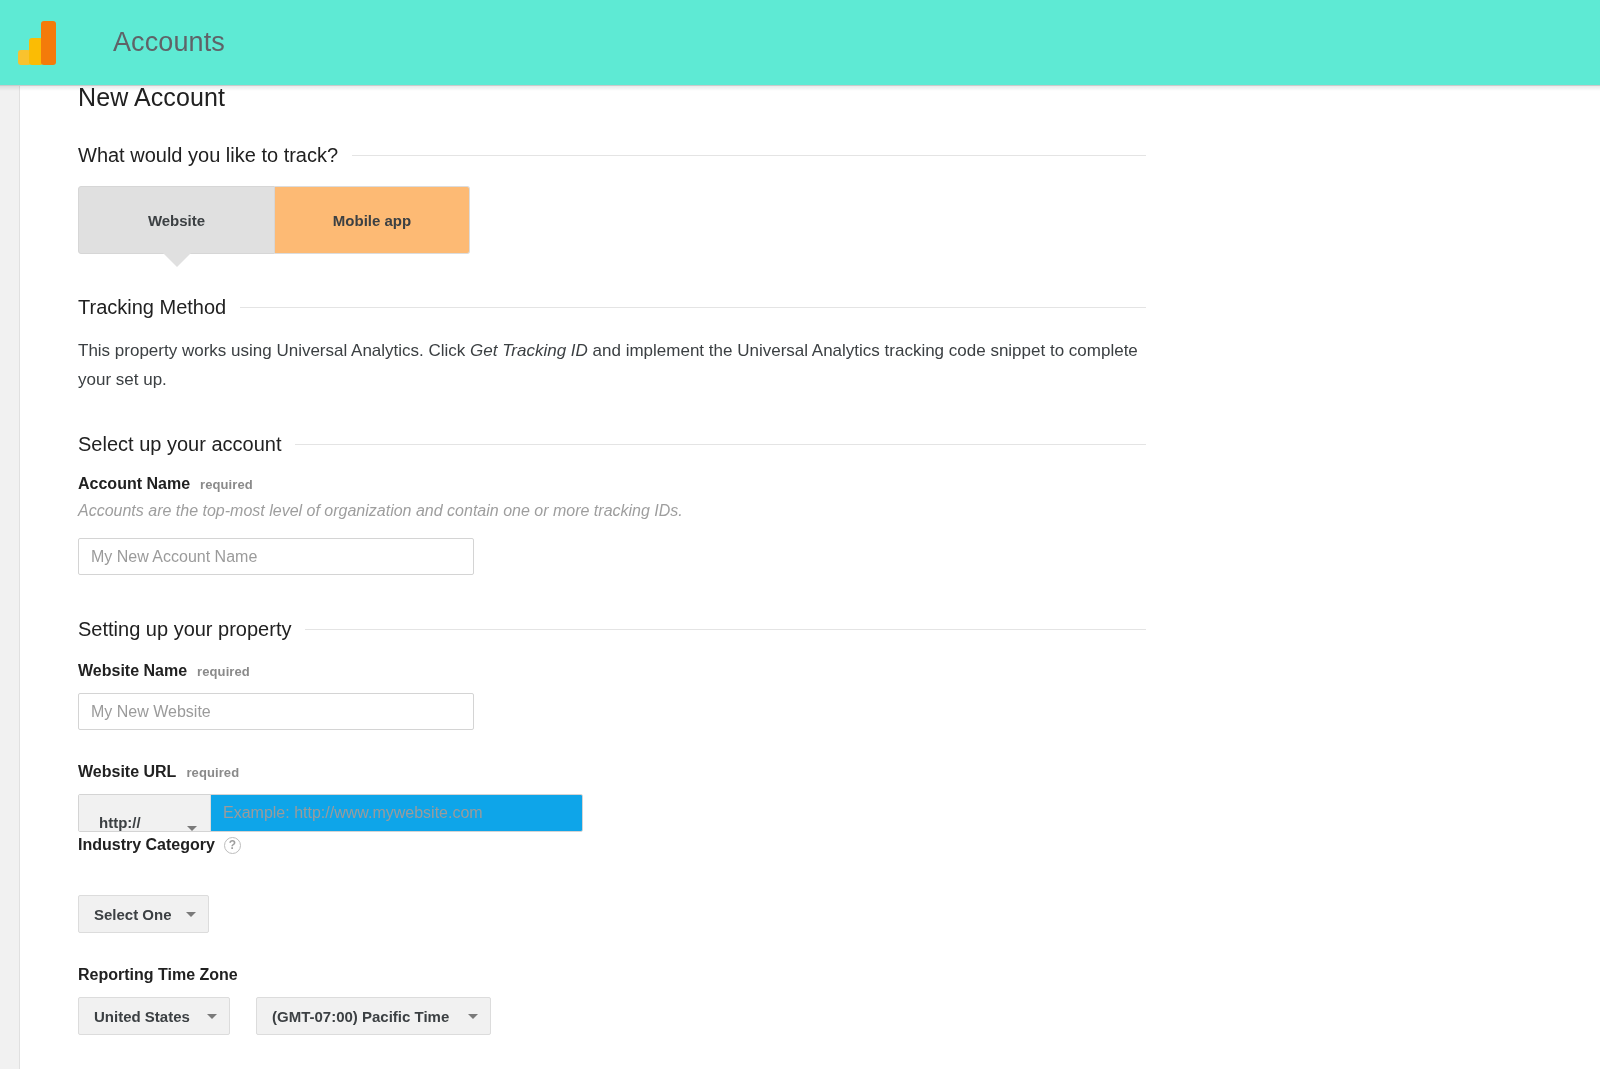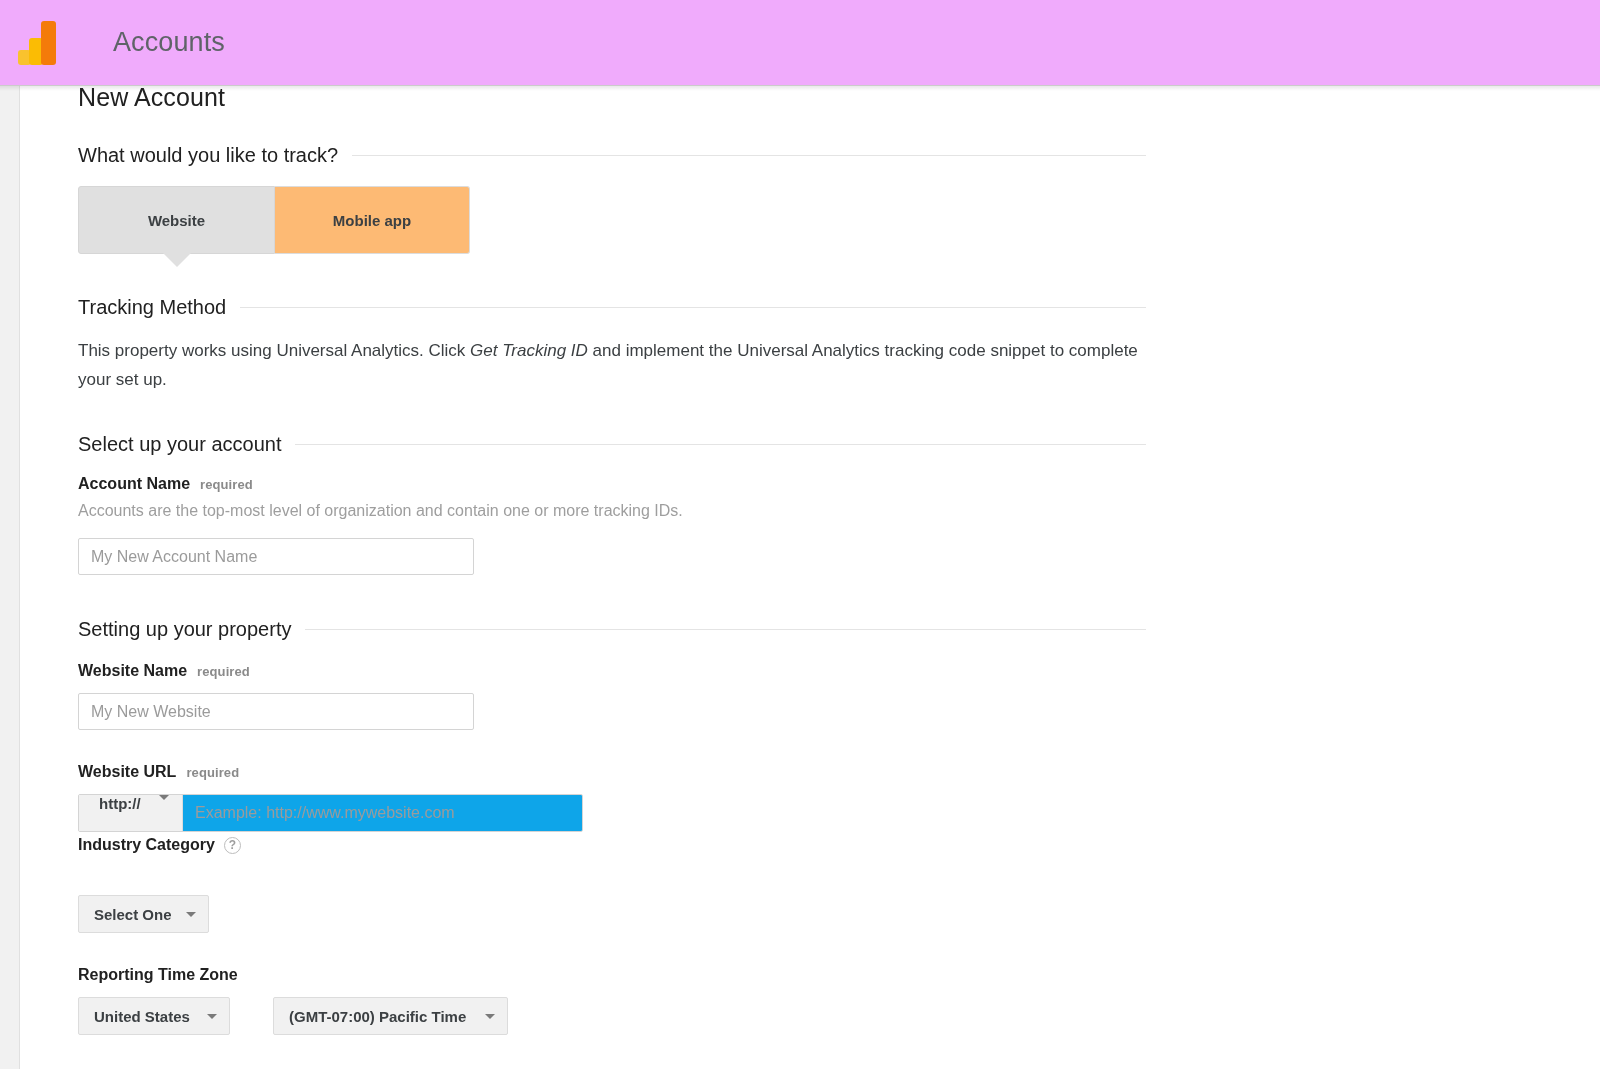--- a/index.html
+++ b/index.html
@@ -12,21 +12,21 @@
     font-family: "Liberation Sans", "DejaVu Sans", sans-serif;
     -webkit-font-smoothing: antialiased;
   }
 
   
   .appbar {
     position: absolute;
     top: 0; left: 0;
     width: 1600px;
     height: 86px;
-    background: #f0abfc;
+    background: #5eead4;
     border-bottom: 1px solid #e0e0e0;
     display: flex;
     align-items: center;
     z-index: 20;
   }
   .appbar::after {
     content: "";
     position: absolute;
     left: 0; right: 0;
     bottom: -6px;
@@ -233,25 +233,25 @@
     left: 57px;
     display: flex;
     height: 38px;
     border: 1px solid #d4d4d4;
     border-radius: 2px;
     overflow: hidden;
     width: 505px;
     background: #fff;
   }
   .url-scheme {
-    width: 104px;
+    width: 132px;
     background: #f1f1f1;
     border-right: 1px solid #dcdcdc;
     display: flex;
-    align-items: flex-start;
+    align-items: flex-end;
     justify-content: space-between;
     padding: 0 13px 0 20px;
     font-size: 15px;
     font-weight: bold;
     color: #3c4043;
     cursor: pointer;
     user-select: none;
   }
   .url-input {
     flex: 1;
@@ -336,21 +336,21 @@
   <div class="section-head" style="top:347px;">
     <span class="sh-text">Select up your account</span>
     <span class="sh-rule"></span>
   </div>
 
   <div class="field-label" style="top:389px;">
     <span>Account Name</span>
     <span class="req">required</span>
   </div>
 
-  <div class="field-hint" style="top:416px;">Accounts are the top-most level of organization and contain one or more tracking IDs.</div>
+  <div class="field-hint" style="top:416px;font-style:italic;">Accounts are the top-most level of organization and contain one or more tracking IDs.</div>
 
   <input class="text-input" style="top: 452px;" type="text" placeholder="My New Account Name">
 
   <div class="section-head" style="top:532px;">
     <span class="sh-text">Setting up your property</span>
     <span class="sh-rule"></span>
   </div>
 
   <div class="field-label" style="top:576px;">
     <span>Website Name</span>
@@ -384,18 +384,18 @@
 
   <div class="field-label" style="top:880px;">
     <span>Reporting Time Zone</span>
   </div>
 
   <div class="select-btn" style="left:57px; top:911px; width:152px;">
     <span class="sel-label">United States</span>
     <span class="caret-down"></span>
   </div>
 
-  <div class="select-btn" style="left:252px; top:911px; width:235px;">
+  <div class="select-btn" style="left:235px; top:911px; width:235px;">
     <span class="sel-label">(GMT-07:00) Pacific Time</span>
     <span class="caret-down"></span>
   </div>
 
 </div>
 
 </body></html>

